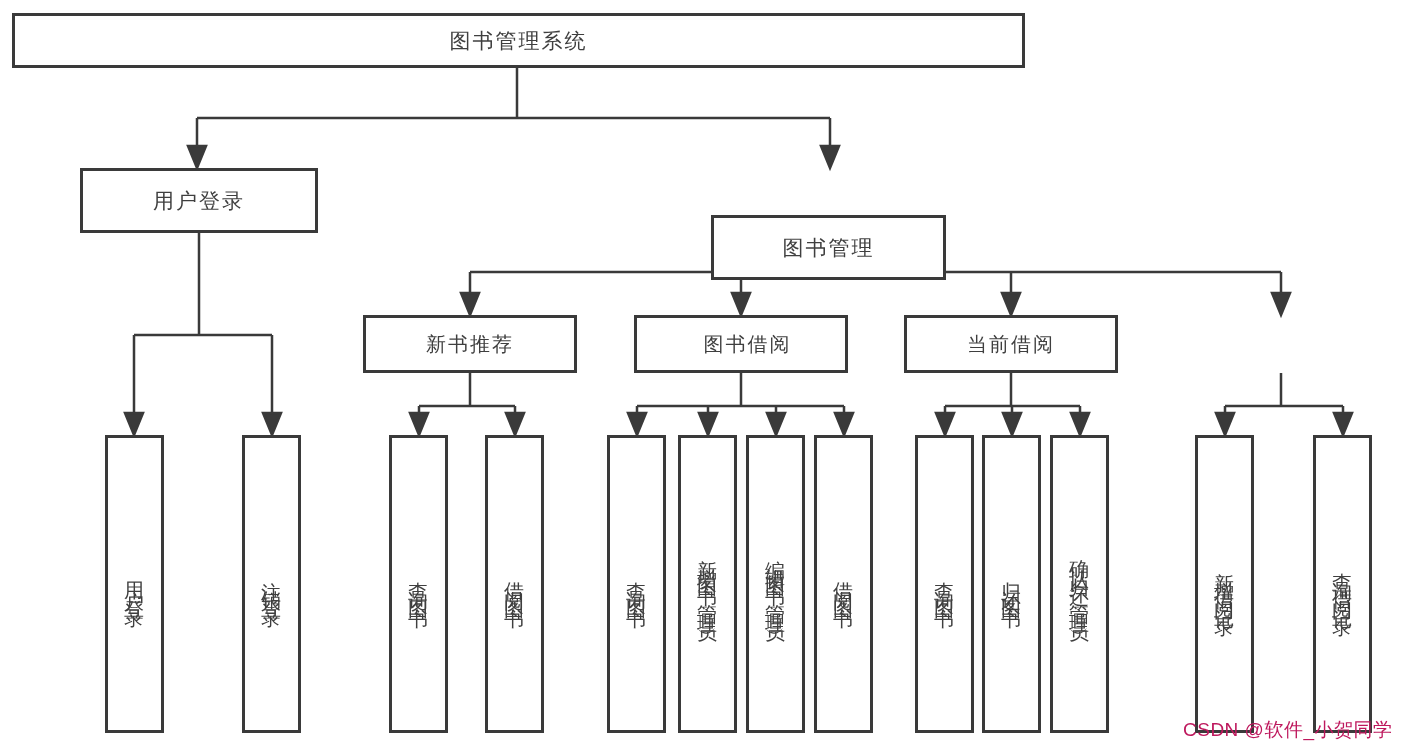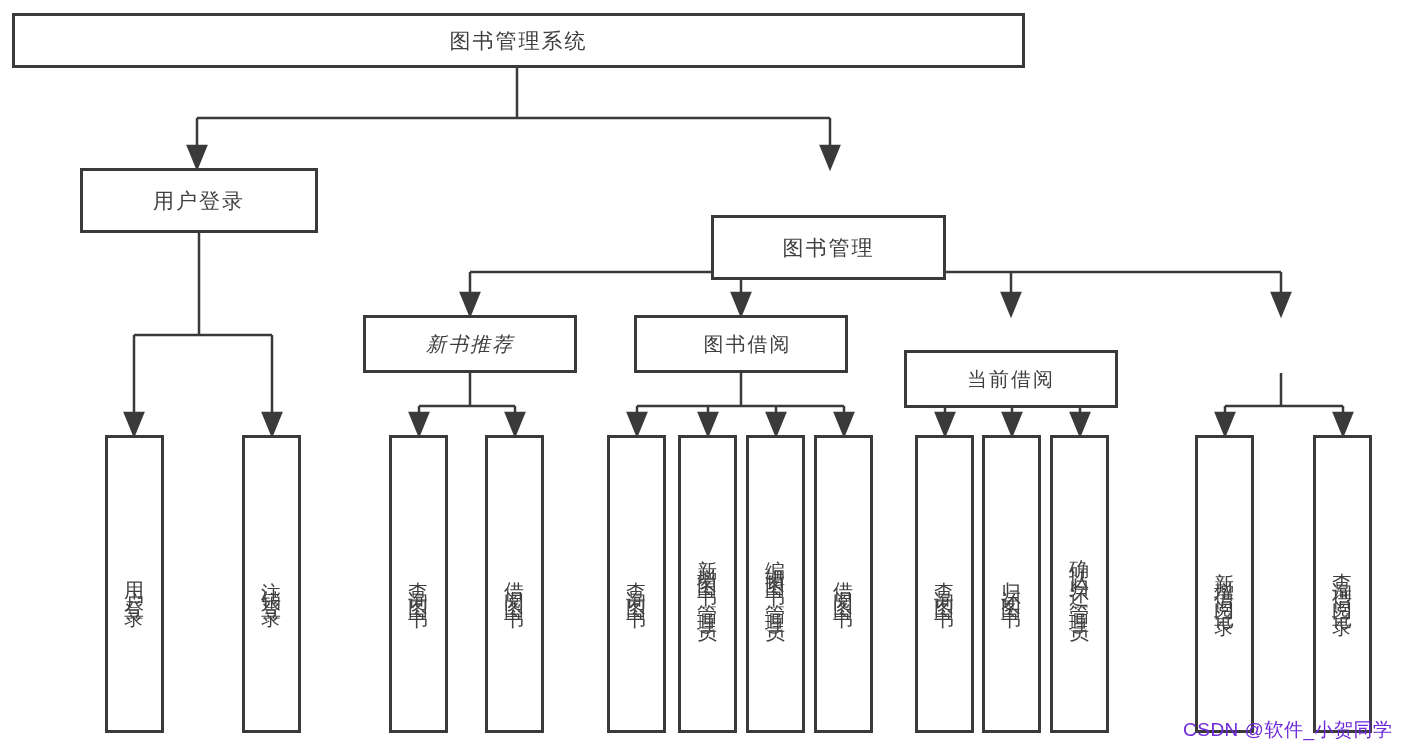--- a/index.html
+++ b/index.html
@@ -33,23 +33,23 @@
     writing-mode: vertical-rl;
     text-orientation: mixed;
     letter-spacing: 9px;
     line-height: 1;
     white-space: nowrap;
   }
   
   .n-root  { left: 12px;   top: 13px;  width: 1013px; height: 55px; }
   .n-login { left: 80px;   top: 168px; width: 238px;  height: 65px; }
   .n-mgmt  { left: 711px;  top: 168px; width: 235px;  height: 65px; margin-top: 47px; }
-  .n-l3a   { left: 363px;  top: 315px; width: 214px;  height: 58px; font-style: italic; }
+  .n-l3a   { left: 363px;  top: 315px; width: 214px;  height: 58px; }
   .n-l3b   { left: 634px;  top: 315px; width: 214px;  height: 58px; padding-left: 13px; }
-  .n-l3c   { left: 904px;  top: 315px; width: 214px;  height: 58px; margin-top: 35px; }
+  .n-l3c   { left: 904px;  top: 315px; width: 214px;  height: 58px; }
   .n-l3d   { left: 1174px; top: 315px; width: 214px;  height: 58px; }
   .leaf    { top: 435px; width: 59px; height: 298px; }
   .lf0  { left: 105px; }
   .lf1  { left: 242px; }
   .lf2  { left: 389px; }
   .lf3  { left: 485px; }
   .lf4  { left: 607px; }
   .lf5  { left: 678px; }
   .lf6  { left: 746px; }
   .lf7  { left: 814px; }
@@ -57,21 +57,21 @@
   .lf9  { left: 982px; }
   .lf10 { left: 1050px; }
   .lf11 { left: 1195px; }
   .lf12 { left: 1313px; }
   .watermark {
     position: absolute;
     left: 1183px;
     top: 717px;
     font-size: 19px;
     letter-spacing: 0.5px;
-    color: #6d28d9;
+    color: #be185d;
     z-index: 10;
     white-space: nowrap;
   }
 </style>
 </head>
 <body>
 
 <div class="canvas">
 
   <svg class="connector-layer" viewBox="0 0 1405 747" xmlns="http://www.w3.org/2000/svg">

